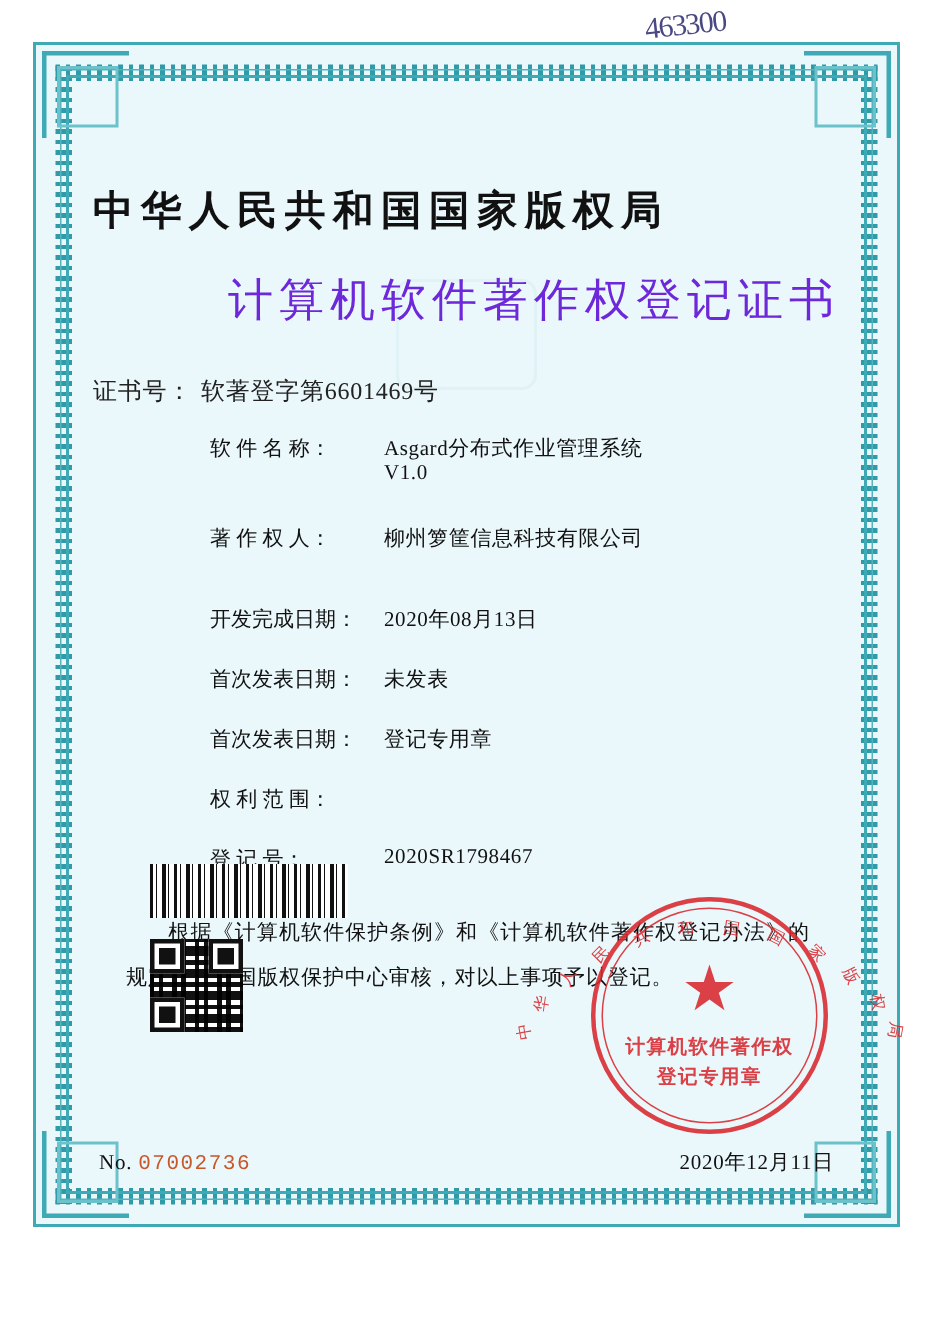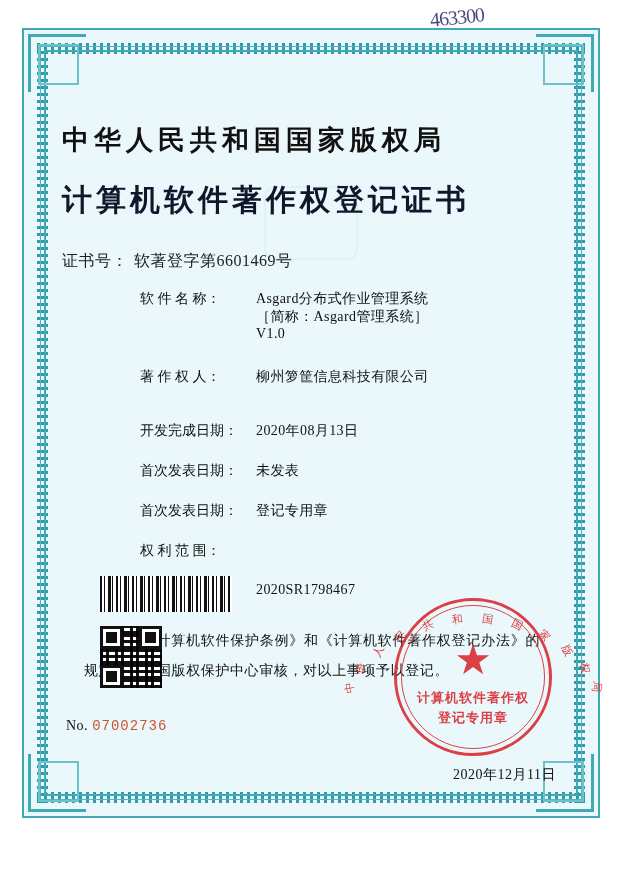--- a/index.html
+++ b/index.html
@@ -131,25 +131,25 @@
   .title-main {
     text-align: left;
     font-size: 27px;
     letter-spacing: 5px;
     color: #111;
     font-family: "Liberation Serif", serif;
     font-weight: bold;
     margin-top: 24px;
   }
   .title-sub {
-    text-align: left;
+    text-align: right;
     font-size: 30px;
     letter-spacing: 4px;
-    color: #0f172a;
-    font-weight: bold;
+    color: #6d28d9;
+    font-weight: normal;
     margin-top: 22px;
   }
 
   .cert-no {
     text-align: left;
     font-size: 16px;
     color: #222;
     margin-top: 30px;
     padding-right: 18px;
     letter-spacing: .5px;
@@ -294,21 +294,21 @@
   .seal-line2 { top: 108px; }
 
   
   .footer {
     position: absolute;
     left: 44px;
     right: 44px;
     bottom: 34px;
     display: flex;
     justify-content: space-between;
-    align-items: flex-start;
+    align-items: flex-end;
     font-size: 14px;
     color: #111;
   }
   .serial {
     letter-spacing: .5px;
   }
   .serial .num {
     color: #c8572a;
     font-family: "Liberation Mono", monospace;
     letter-spacing: 1px;
@@ -342,21 +342,20 @@
     <div class="cert-no">
       <span class="label">证书号：</span><span>软著登字第6601469号</span>
     </div>
 
     <div class="fields">
 
       <div class="field-row">
         <div class="field-label tight">软 件 名 称：</div>
         <div class="field-value">
           <span>Asgard分布式作业管理系统</span>
-          <span class="line2">［简称：Asgard管理系统］</span>
           <span class="line3">V1.0</span>
         </div>
       </div>
 
       <div class="gap-md"></div>
 
       <div class="field-row">
         <div class="field-label tight">著 作 权 人：</div>
         <div class="field-value">柳州箩筐信息科技有限公司</div>
       </div>

